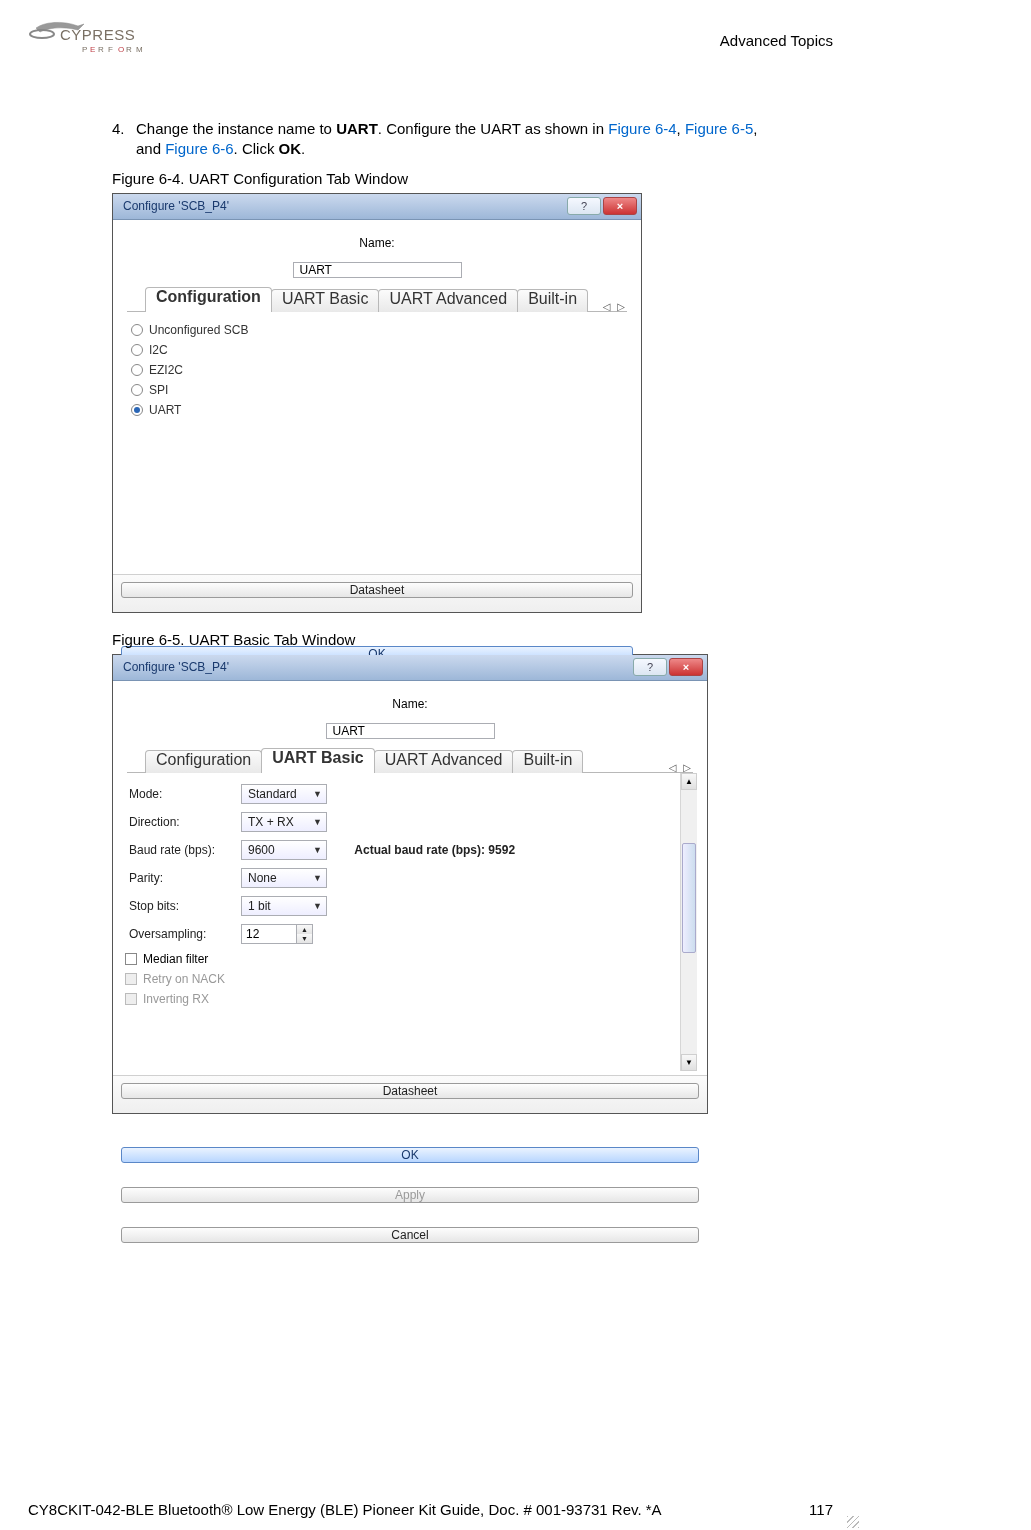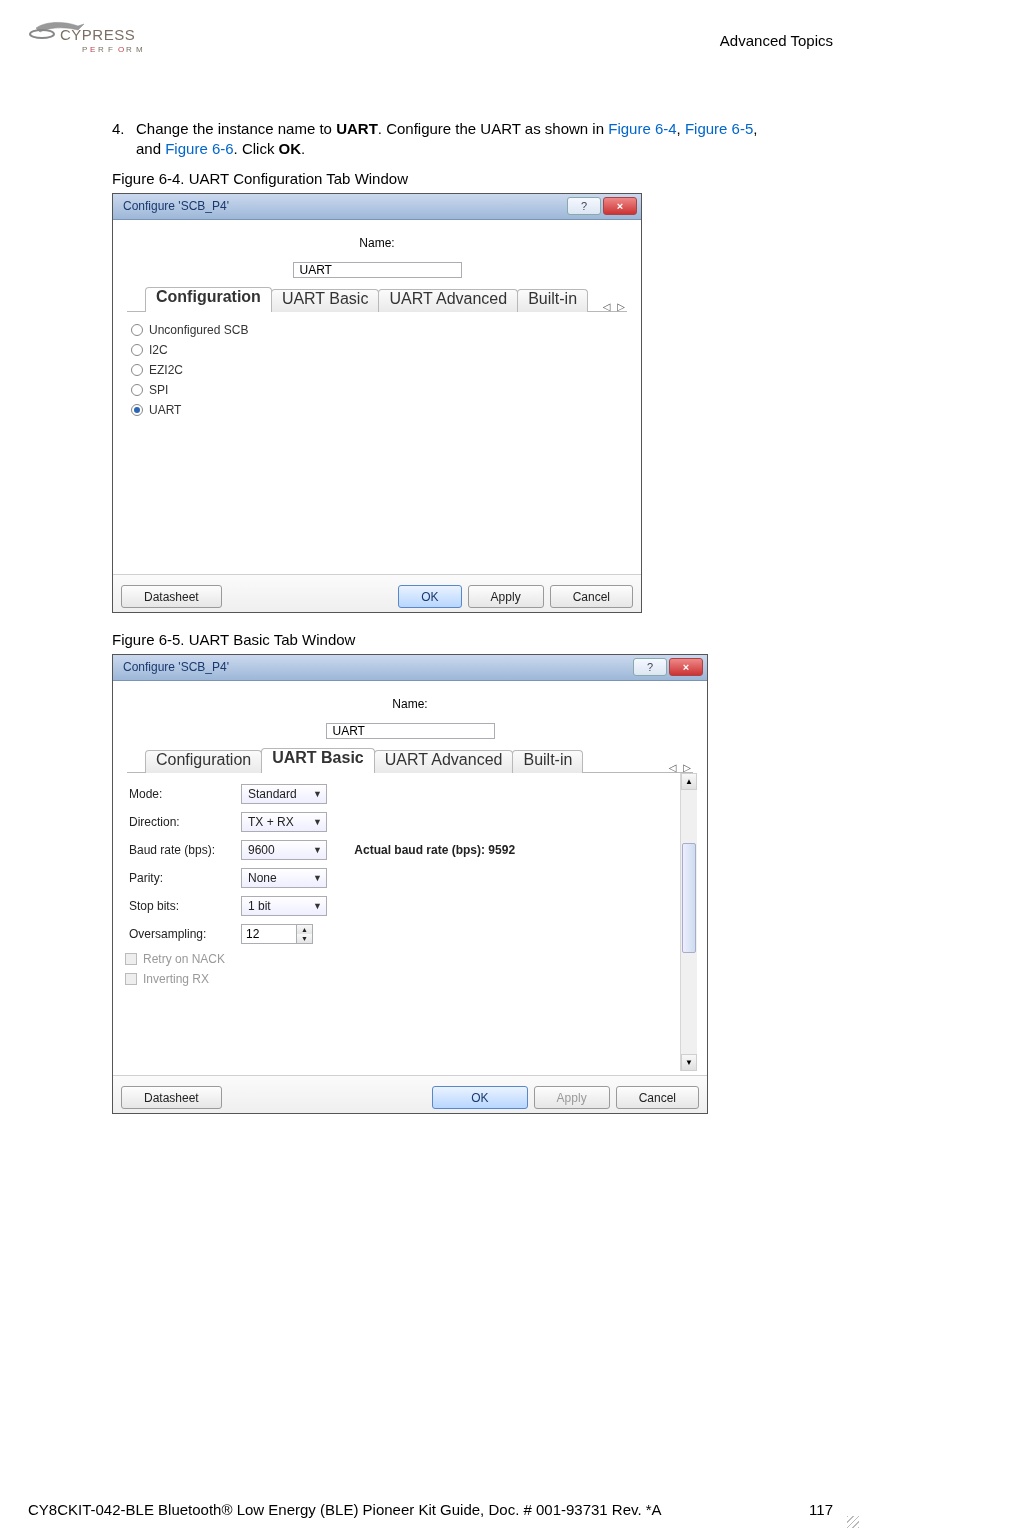--- a/index.html
+++ b/index.html
@@ -41,21 +41,21 @@
   .combo { height: 20px; width: 86px; border: 1px solid #abadb3; background: linear-gradient(#fff,#eef); display: inline-flex; align-items: center; justify-content: space-between; padding: 0 4px 0 6px; font-size: 12px; }
   .combo .arrow { font-size: 9px; color: #333; }
   .spinner { display: inline-flex; }
   .spinner input { width: 56px; height: 20px; border: 1px solid #abadb3; padding: 0 4px; font-size: 12px; }
   .spinner .spin { width: 16px; height: 20px; border: 1px solid #abadb3; border-left: none; display: flex; flex-direction: column; }
   .spinner .spin div { flex: 1; display: flex; align-items: center; justify-content: center; font-size: 7px; background: linear-gradient(#f8f8f8,#e4e4e4); }
   .chk-row { display: flex; align-items: center; gap: 6px; padding: 3px 0; }
   .chk { width: 12px; height: 12px; border: 1px solid #888; background: #fff; }
   .chk-row.disabled { color: #999; }
   .chk-row.disabled .chk { background: #eee; border-color: #bbb; }
-  .btn-row { height: 38px; border-top: 1px solid #d0d0d0; margin: 0; padding: 7px 8px 0 8px; display: flex; align-items: center; gap: 6px; background: linear-gradient(#fbfbfb,#efefef); }
+  .btn-row { height: 38px; border-top: 1px solid #d0d0d0; margin: 0; padding: 7px 8px 0 8px; display: flex; gap: 24px; background: linear-gradient(#fbfbfb,#efefef); flex-direction: column; }
   .btn { height: 23px; border: 1px solid #9a9a9a; border-radius: 3px; background: linear-gradient(#fdfdfd,#e6e6e6); font-size: 12px; color: #222; padding: 0 22px; }
   .btn.primary { background: linear-gradient(#eaf3ff,#b8d6ff); border-color: #5a87c7; color: #1a3a6e; }
   .btn.disabled { color: #9a9a9a; }
   .btn-row .spacer { flex: 1; }
   .resize-grip { position: absolute; right: 2px; bottom: 2px; width: 12px; height: 12px; background: repeating-linear-gradient(135deg,#bbb 0,#bbb 1px,transparent 1px,transparent 4px); }
   .scroll-area { position: relative; flex: 1; display: flex; }
   .scroll-content { flex: 1; padding: 6px 2px 0 2px; }
   .scrollbar { width: 17px; background: #f0f0f0; border-left: 1px solid #d6d6d6; position: relative; }
   .scrollbar .up, .scrollbar .down { position: absolute; left: 0; right: 0; height: 17px; background: linear-gradient(#f8f8f8,#e0e0e0); border: 1px solid #cfcfcf; font-size: 8px; display: flex; align-items: center; justify-content: center; }
   .scrollbar .up { top: 0; } .scrollbar .down { bottom: 0; }
@@ -243,20 +243,24 @@
                 <td><div class="spinner">
                       <input value="12" style="">
                       <div class="spin">
                         <div>▲</div>
                         <div>▼</div>
                       </div>
                     </div></td>
                 </tr>
           </tbody>
             </table>
+          <div class="chk-row">
+              <span class="chk"></span>
+              <span>Median filter</span>
+            </div>
           <div class="chk-row disabled">
               <span class="chk"></span>
               <span>Retry on NACK</span>
             </div>
           <div class="chk-row disabled">
               <span class="chk"></span>
               <span>Inverting RX</span>
             </div>
         </div>
         <div class="scrollbar">

